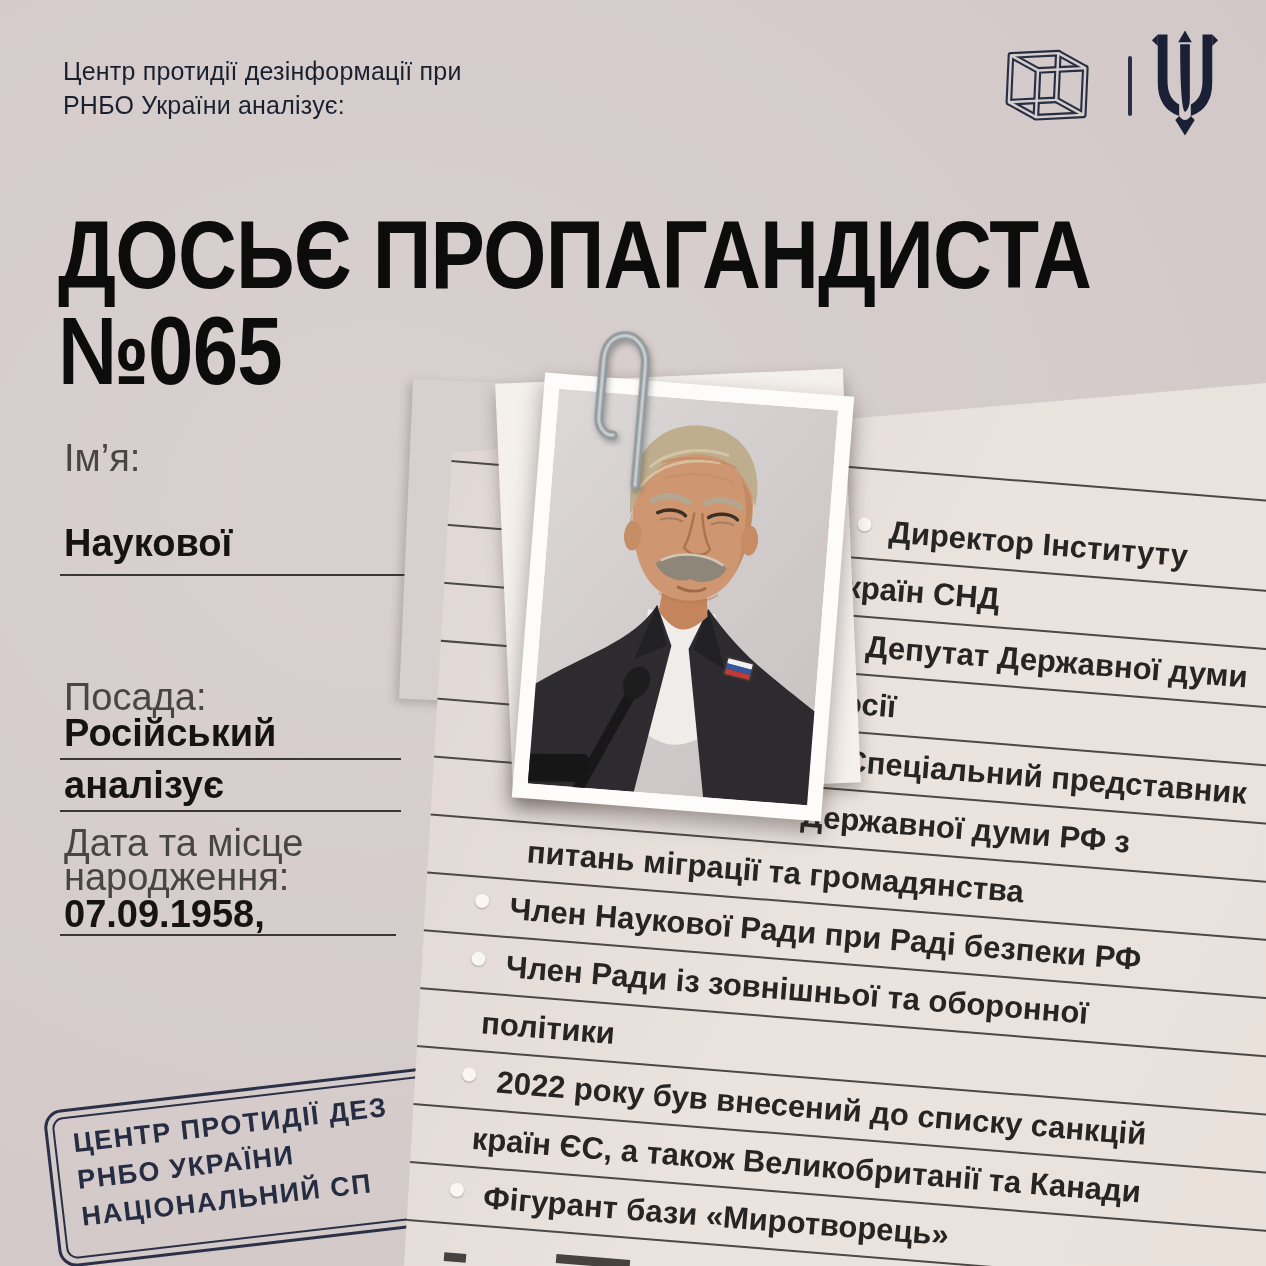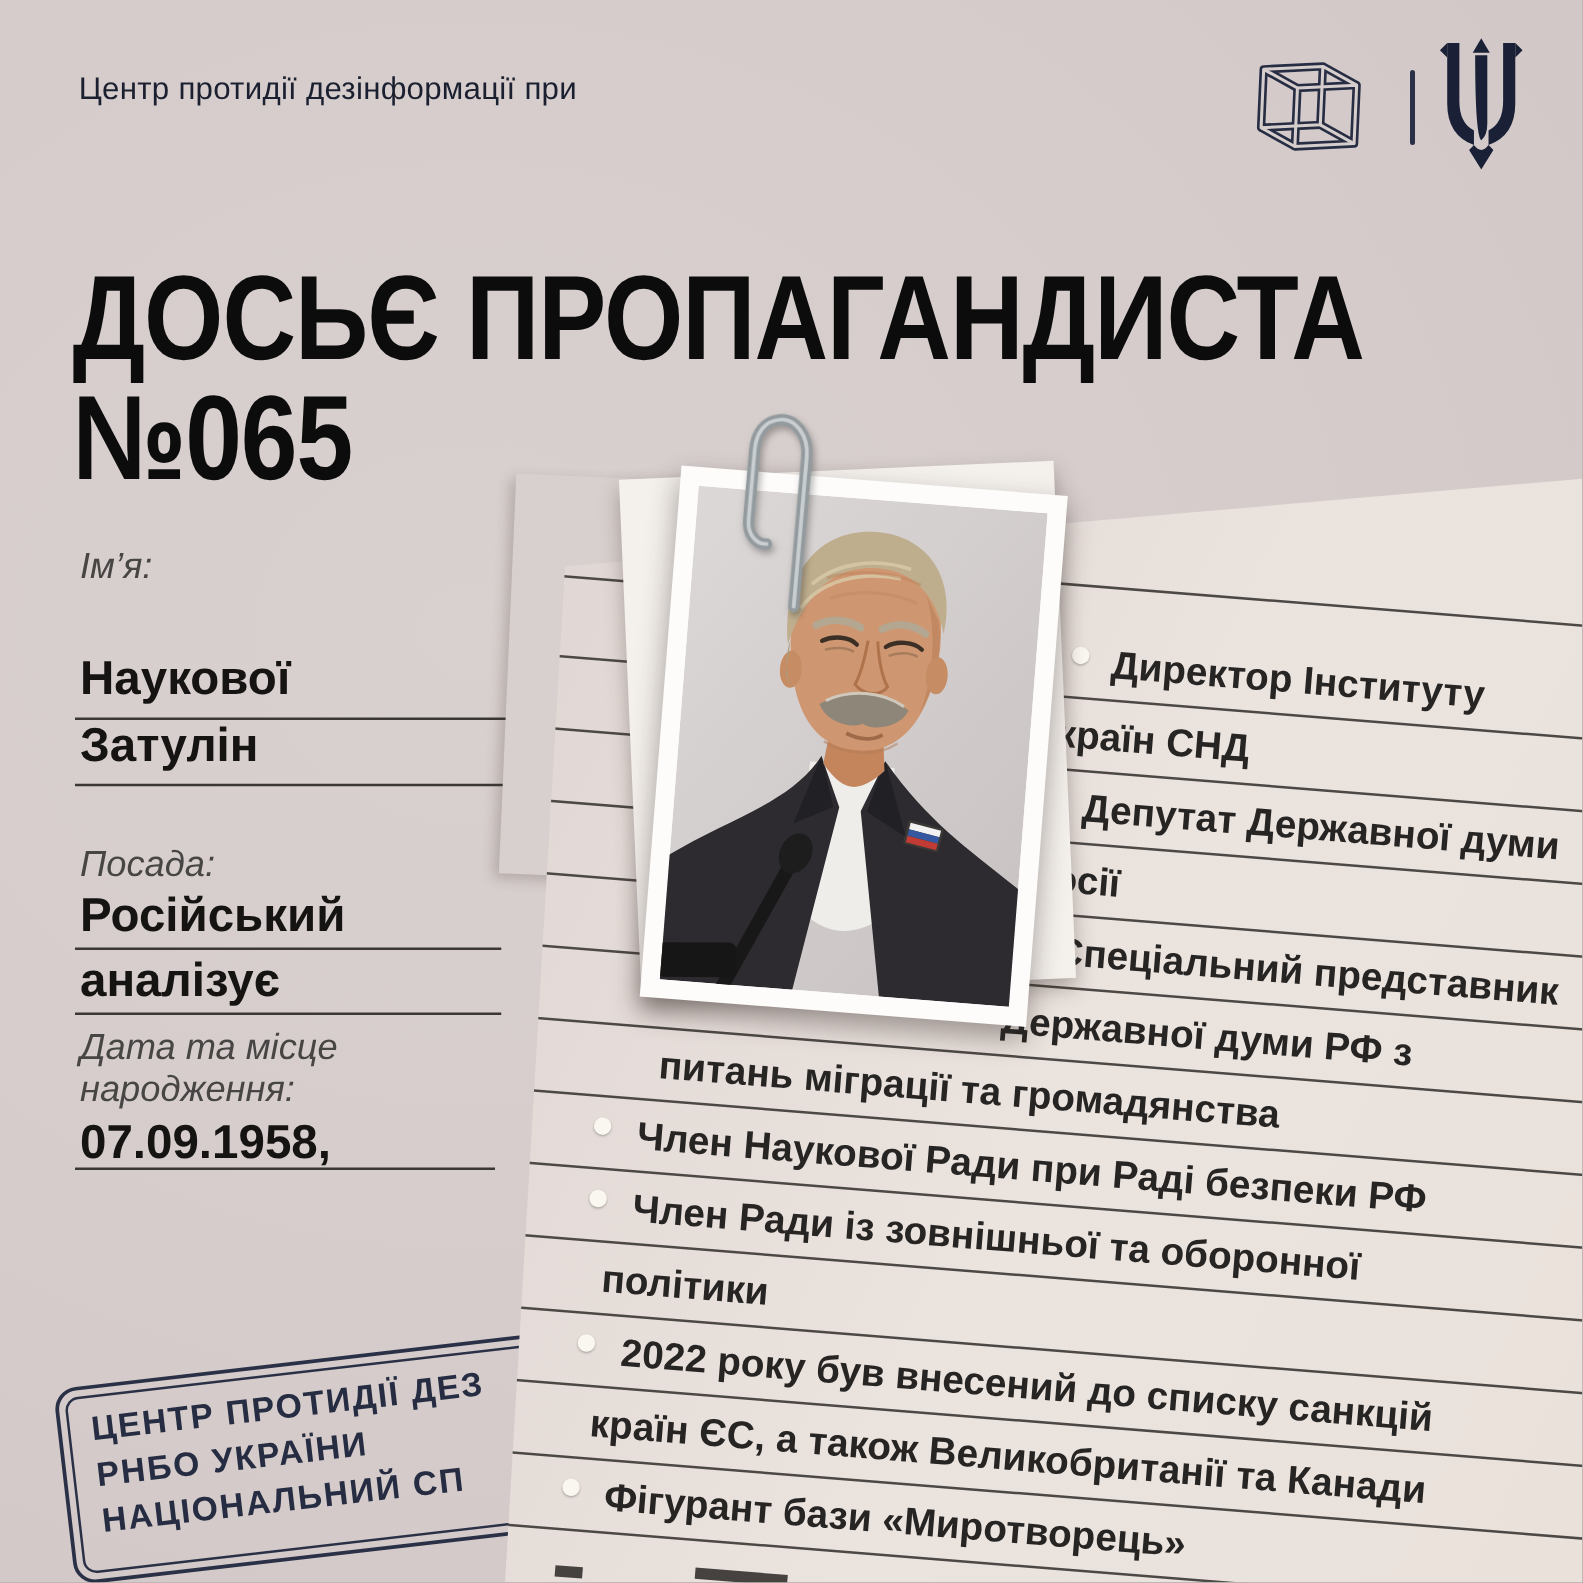--- a/index.html
+++ b/index.html
@@ -12,21 +12,21 @@
   .org-line{position:absolute; left:63px; color:#1b2030; font-size:25px; line-height:34px; font-weight:500; letter-spacing:.2px;}
   .org-1{top:54px;} .org-2{top:88px;}
   .logo-cube{position:absolute; left:985px; top:26px; width:122px; height:118px;}
   .logo-divider{position:absolute; left:1128px; top:56px; width:4px; height:60px; background:#2a3147; border-radius:2px;}
   .logo-trident{position:absolute; left:1150px; top:28px; width:70px; height:112px;}
   
   .title-line{position:absolute; left:58px; color:#0c0c0c; font-weight:800; font-size:96px; line-height:98px;
     transform:scaleX(.85); transform-origin:0 50%; letter-spacing:-1px; white-space:nowrap;}
   .title-1{top:206px;} .title-2{top:302px;}
   
-  .fld-label{position:absolute; left:64px; color:#474645; font-size:29px; font-weight:400;font-style:italic;}
+  .fld-label{position:absolute; left:64px; color:#474645; font-size:38px; font-weight:400;}
   .fld-value{position:absolute; left:60px; color:#151413; font-size:38px; font-weight:700; padding-left:4px;
     border-bottom:2px solid #3a3734; white-space:nowrap;}
   
   .stamp{position:absolute; left:50px; top:1086px; width:430px; height:152px; z-index:4;
     transform:rotate(-6.6deg); border:3px solid #2a3147; border-radius:18px;}
   .stamp::before{content:""; position:absolute; inset:5px; border:2.5px solid #2a3147; border-radius:11px;}
   .stamp-text{position:absolute; left:24px; top:14px; color:#262d42; font-size:27px; line-height:37px;
     font-weight:600; letter-spacing:1.5px; white-space:nowrap;}
   
   .sheet-behind{position:absolute; left:406px; top:382px; width:150px; height:320px; z-index:6;
@@ -51,20 +51,21 @@
   .photo-frame svg{display:block; width:100%; height:100%;}
   .paperclip{position:absolute; left:578px; top:318px; width:92px; height:172px; z-index:16;
     transform:rotate(5deg); filter:drop-shadow(2px 3px 3px rgba(0,0,0,.3));}
 </style>
 </head>
 <body>
 
 <div class="canvas">
 
   <div class="org-line org-1">Центр протидії дезінформації при</div>
+  <div class="org-line org-2">РНБО України аналізує:</div>
 
   <svg class="logo-cube" viewBox="0 0 110 104">
     <g transform="rotate(8 55 52)" fill="none" stroke-linejoin="round">
       <g stroke="#272e44" stroke-width="6">
         <path d="M20,30 L62,22 L66,64 L24,72 Z"></path>
         <path d="M46,40 L88,32 L92,74 L50,82 Z"></path>
         <path d="M20,30 L46,40 M62,22 L88,32 M66,64 L92,74 M24,72 L50,82"></path>
       </g>
       <g stroke="#d6cecc" stroke-width="2.2">
         <path d="M20,30 L62,22 L66,64 L24,72 Z"></path>
@@ -83,21 +84,20 @@
       <path d="M30,88 Q36,96 42,88 L46,92 L36,108 L26,92 Z"></path>
       <path d="M8,4 L2,10 L8,16 Z M64,4 L70,10 L64,16 Z"></path>
     </g>
   </svg>
 
   <div class="title-line title-1">ДОСЬЄ ПРОПАГАНДИСТА</div>
   <div class="title-line title-2">№065</div>
 
   <div class="fld-label" style="top:437px;">Ім’я:</div>
   <div class="fld-value" style="top:522px; height:52px; width:352px;">Наукової</div>
-  <div class="fld-value" style="top:576px; height:51px; width:352px;">Затулін</div>
 
   <div class="fld-label" style="top:676px;">Посада:</div>
   <div class="fld-value" style="top:712px; height:46px; width:337px;">Російський</div>
   <div class="fld-value" style="top:764px; height:46px; width:337px;">аналізує</div>
 
   <div class="fld-label" style="top:822px;text-align:center;">Дата та місце</div>
   <div class="fld-label" style="top:856px;">народження:</div>
   <div class="fld-value" style="top:893px; height:41px; width:332px;">07.09.1958,</div>
 
   <div class="stamp">

